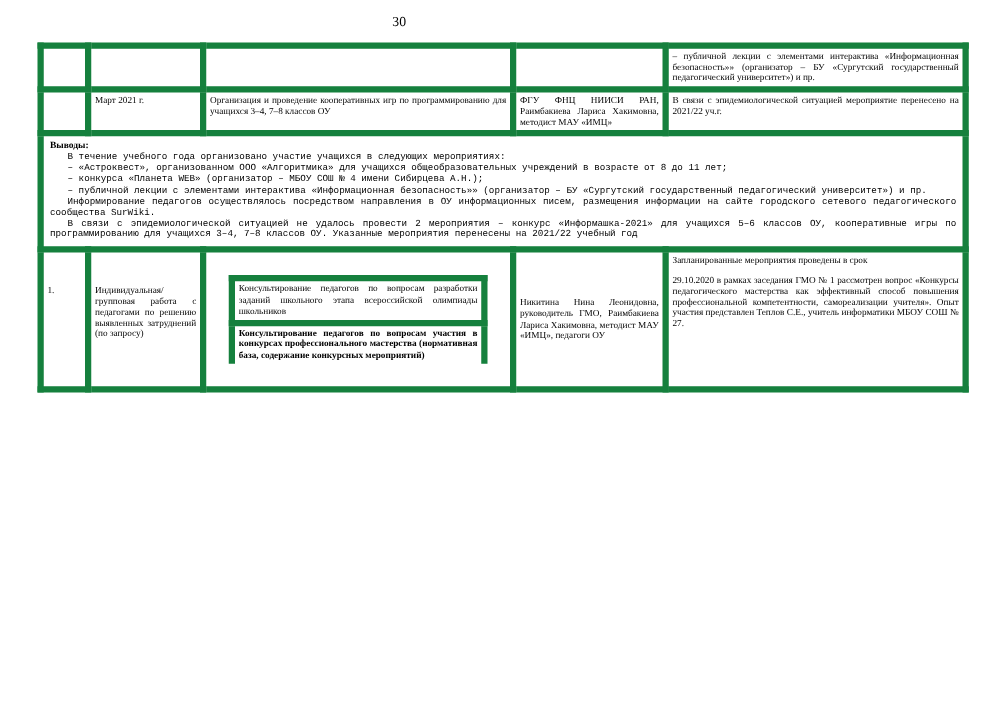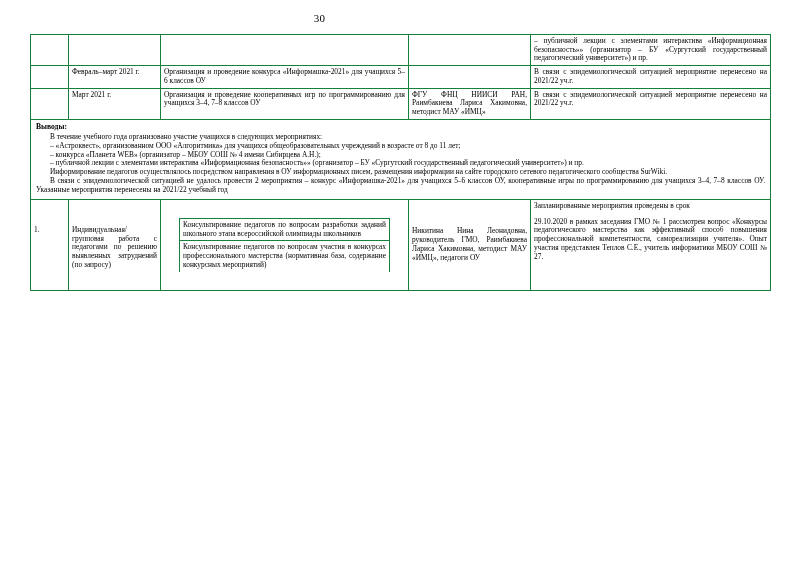--- a/index.html
+++ b/index.html
@@ -27,21 +27,21 @@
     margin: 0 0 10px 0;
     letter-spacing: 0.2px;
   }
   table.doc {
     border-collapse: collapse;
     width: 740px;
     margin: 0 auto;
     table-layout: fixed;
   }
   table.doc td {
-    border: 1px solid #15803d;
+    border: 5px solid #15803d;
     vertical-align: top;
     padding: 2px 3px;
     font-size: 7.4px;
     line-height: 1.18;
     text-align: justify;
     text-justify: inter-word;
     hyphens: auto;
   }
   td.c-center {
     text-align: center;
@@ -61,20 +61,21 @@
     font-weight: bold;
     font-size: 7.6px;
     margin: 0 0 1px 0;
   }
   .concl-p {
     margin: 0 0 0 0;
     text-indent: 14px;
     text-align: justify;
     font-size: 7.4px;
     line-height: 1.2;
+    font-family: Liberation Mono, monospace;
   }
   .concl-p.dash {
     text-indent: 14px;
   }
   .section-title {
     text-align: center;
     font-weight: bold;
     font-size: 7.6px;
     padding: 2px 3px !important;
     letter-spacing: 0.1px;
@@ -87,20 +88,21 @@
   .sub-table td {
     border: 0;
     border-bottom: 1px solid #000000;
     padding: 2px 3px;
     font-size: 7.4px;
     line-height: 1.18;
     text-align: justify;
   }
   .sub-table tr:last-child td {
     border-bottom: 0;
+    font-weight: bold;
   }
   .nested-holder {
     padding: 18px !important;
   }
   .num-cell {
     text-align: center;
     font-size: 7.4px;
   }
   .vcenter {
     vertical-align: middle !important;
@@ -124,27 +126,20 @@
       <col class="col4">
       <col class="col5">
     </colgroup>
     <tbody>
       <tr>
         <td></td>
         <td class="c-center"></td>
         <td></td>
         <td class="c-center"></td>
         <td>– публичной лекции с элементами интерактива «Информационная безопасность»» (организатор – БУ «Сургутский государственный педагогический университет») и пр.</td>
-      </tr>
-      <tr>
-        <td></td>
-        <td class="c-center">Февраль–март 2021 г.</td>
-        <td>Организация и проведение конкурса «Информашка-2021» для учащихся 5–6 классов ОУ</td>
-        <td class="c-center"></td>
-        <td>В связи с эпидемиологической ситуацией мероприятие перенесено на 2021/22 уч.г.</td>
       </tr>
       <tr>
         <td></td>
         <td class="c-center">Март 2021 г.</td>
         <td>Организация и проведение кооперативных игр по программированию для учащихся 3–4, 7–8 классов ОУ</td>
         <td class="c-center vcenter">ФГУ ФНЦ НИИСИ РАН, Раимбакиева Лариса Хакимовна, методист МАУ «ИМЦ»</td>
         <td>В связи с эпидемиологической ситуацией мероприятие перенесено на 2021/22 уч.г.</td>
       </tr>
 
       <tr>

